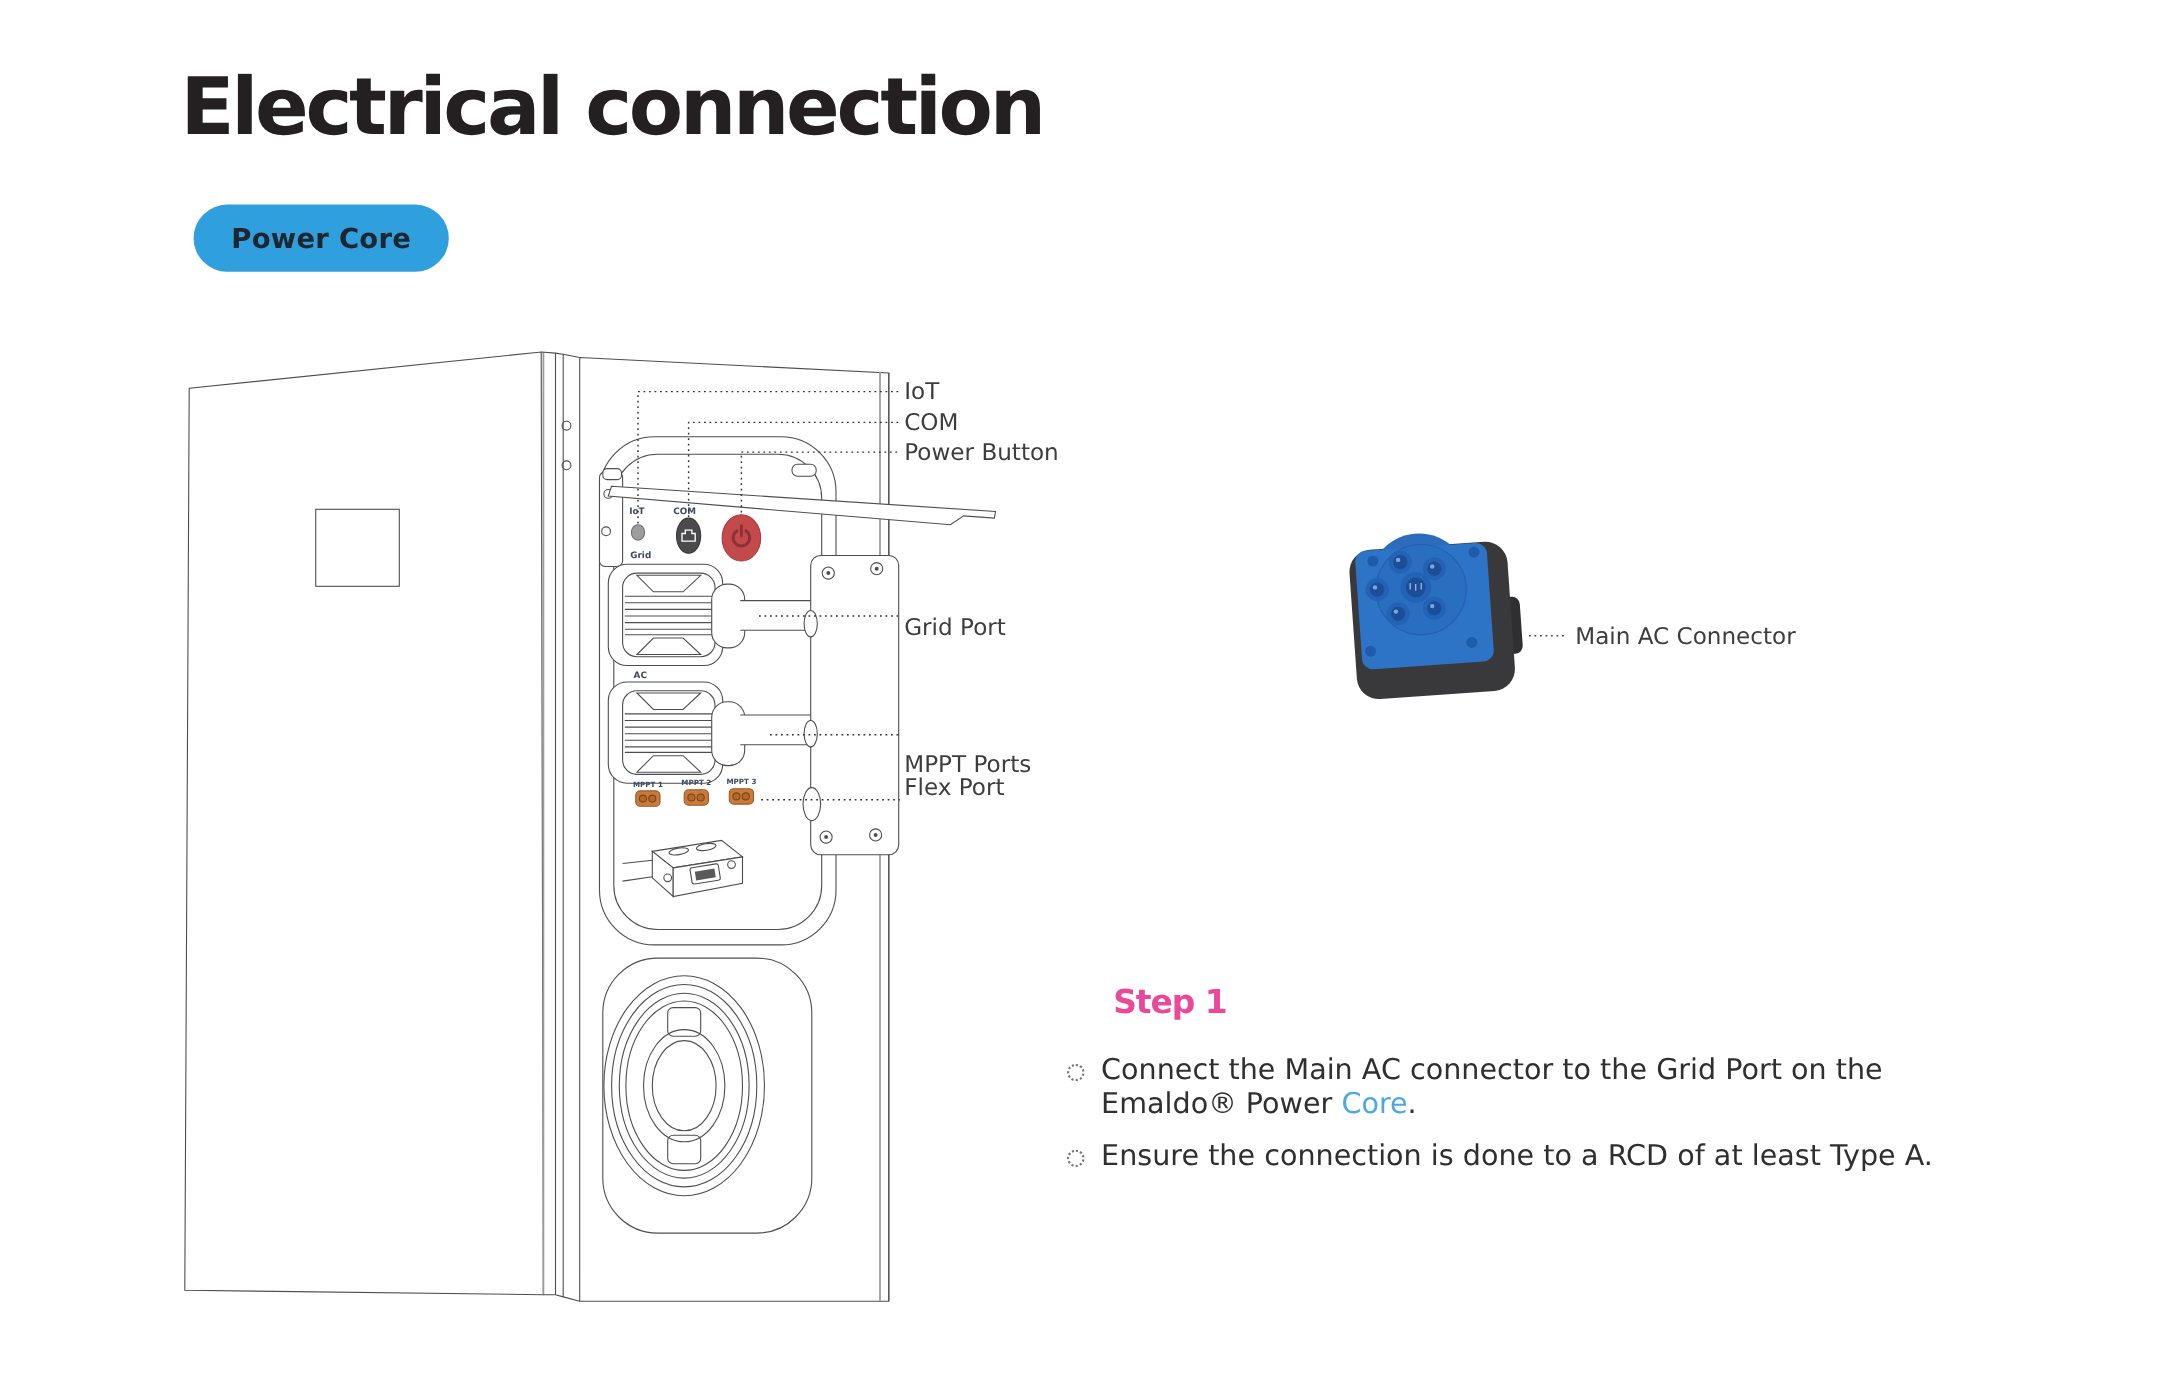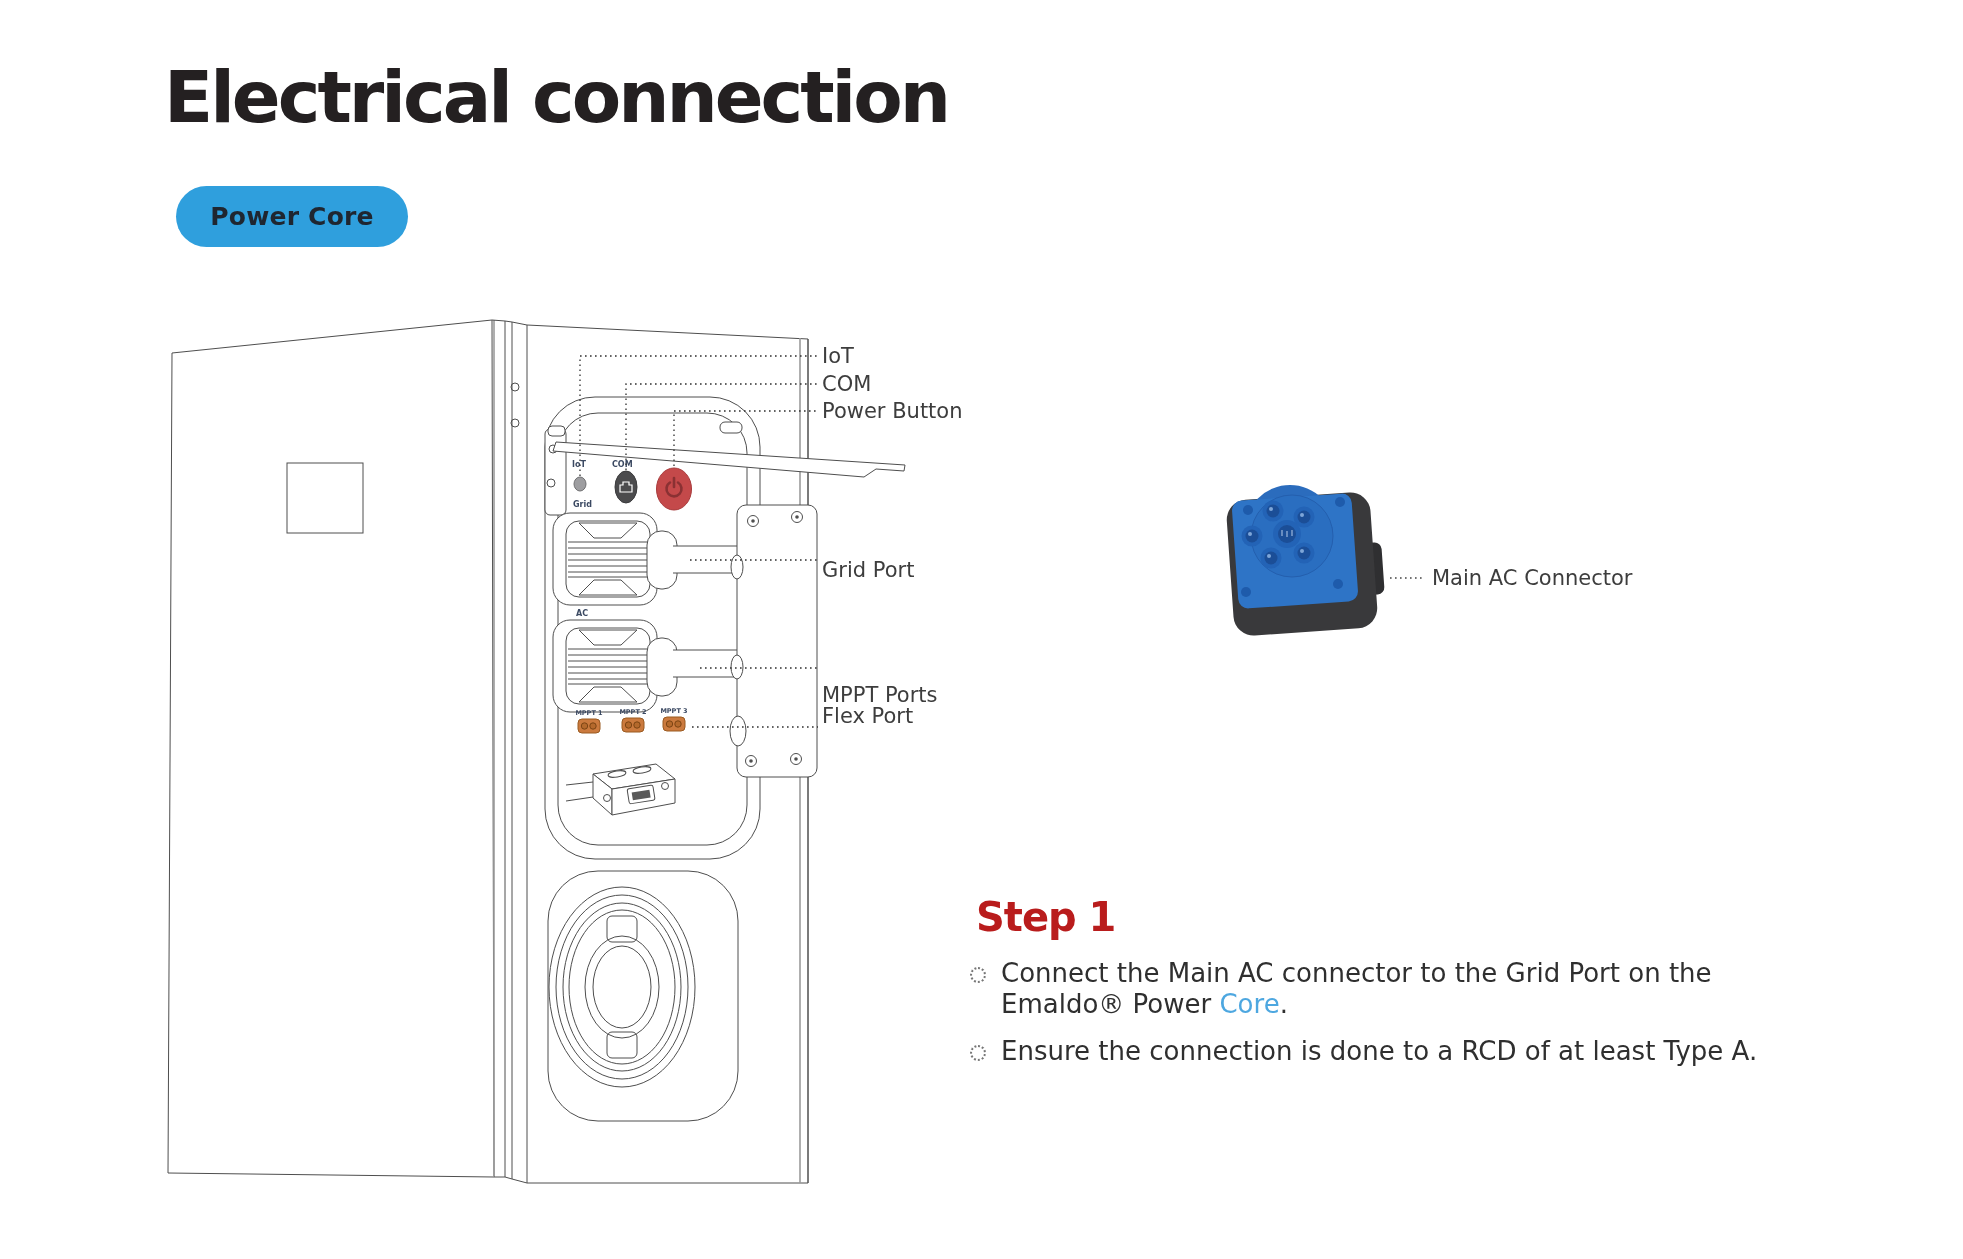--- a/index.html
+++ b/index.html
@@ -20,21 +20,21 @@
   }
   
   .port-label{
     left:822px;font-size:21px;color:#3d3d3d;line-height:22px;white-space:nowrap;
   }
   .connector-label{
     left:1432px;top:566px;font-size:21px;color:#3d3d3d;white-space:nowrap;
   }
   
   .step-heading{
-    left:976px;top:894px;font-size:40px;font-weight:bold;letter-spacing:-1px;color:#b91c1c;
+    left:1012px;top:894px;font-size:30px;font-weight:bold;letter-spacing:-1px;color:#ec4899;
   }
   .bullet-row{
     left:970px;display:flex;align-items:flex-start;width:860px;
     font-size:26px;line-height:31px;color:#2f2f2f;
   }
   .bullet-row .marker{
     flex:none;width:12px;height:12px;border:2px dotted #767676;border-radius:50%;
     margin:9px 15px 0 0;
   }
   .row-1{top:958px;}

